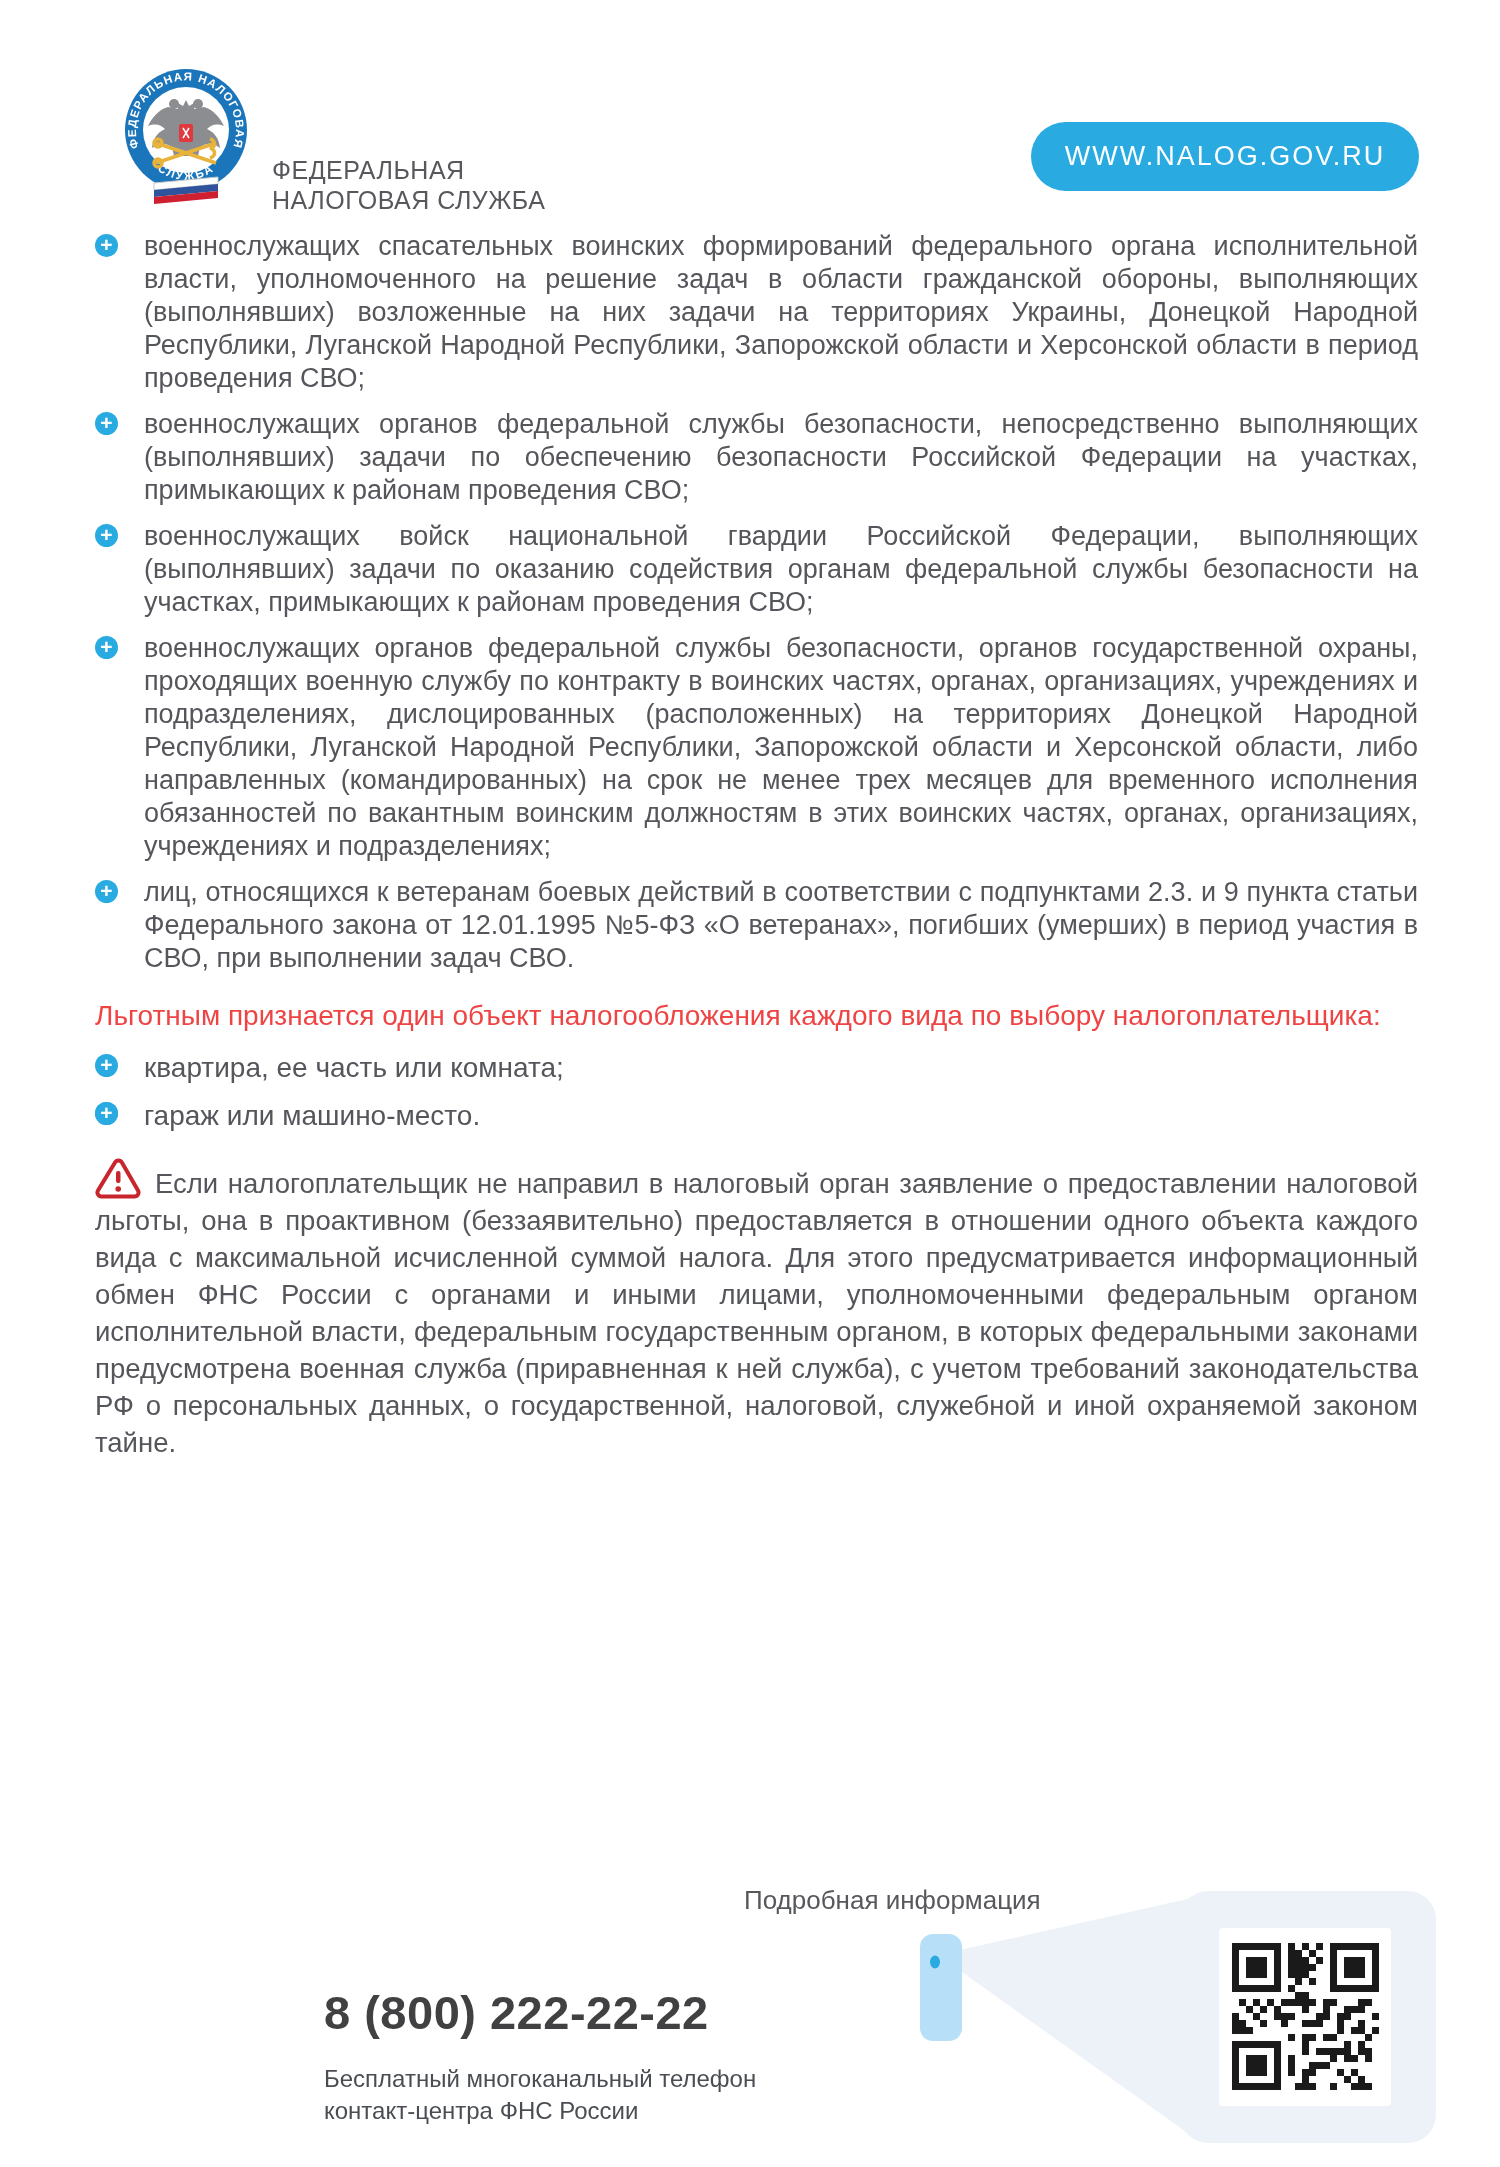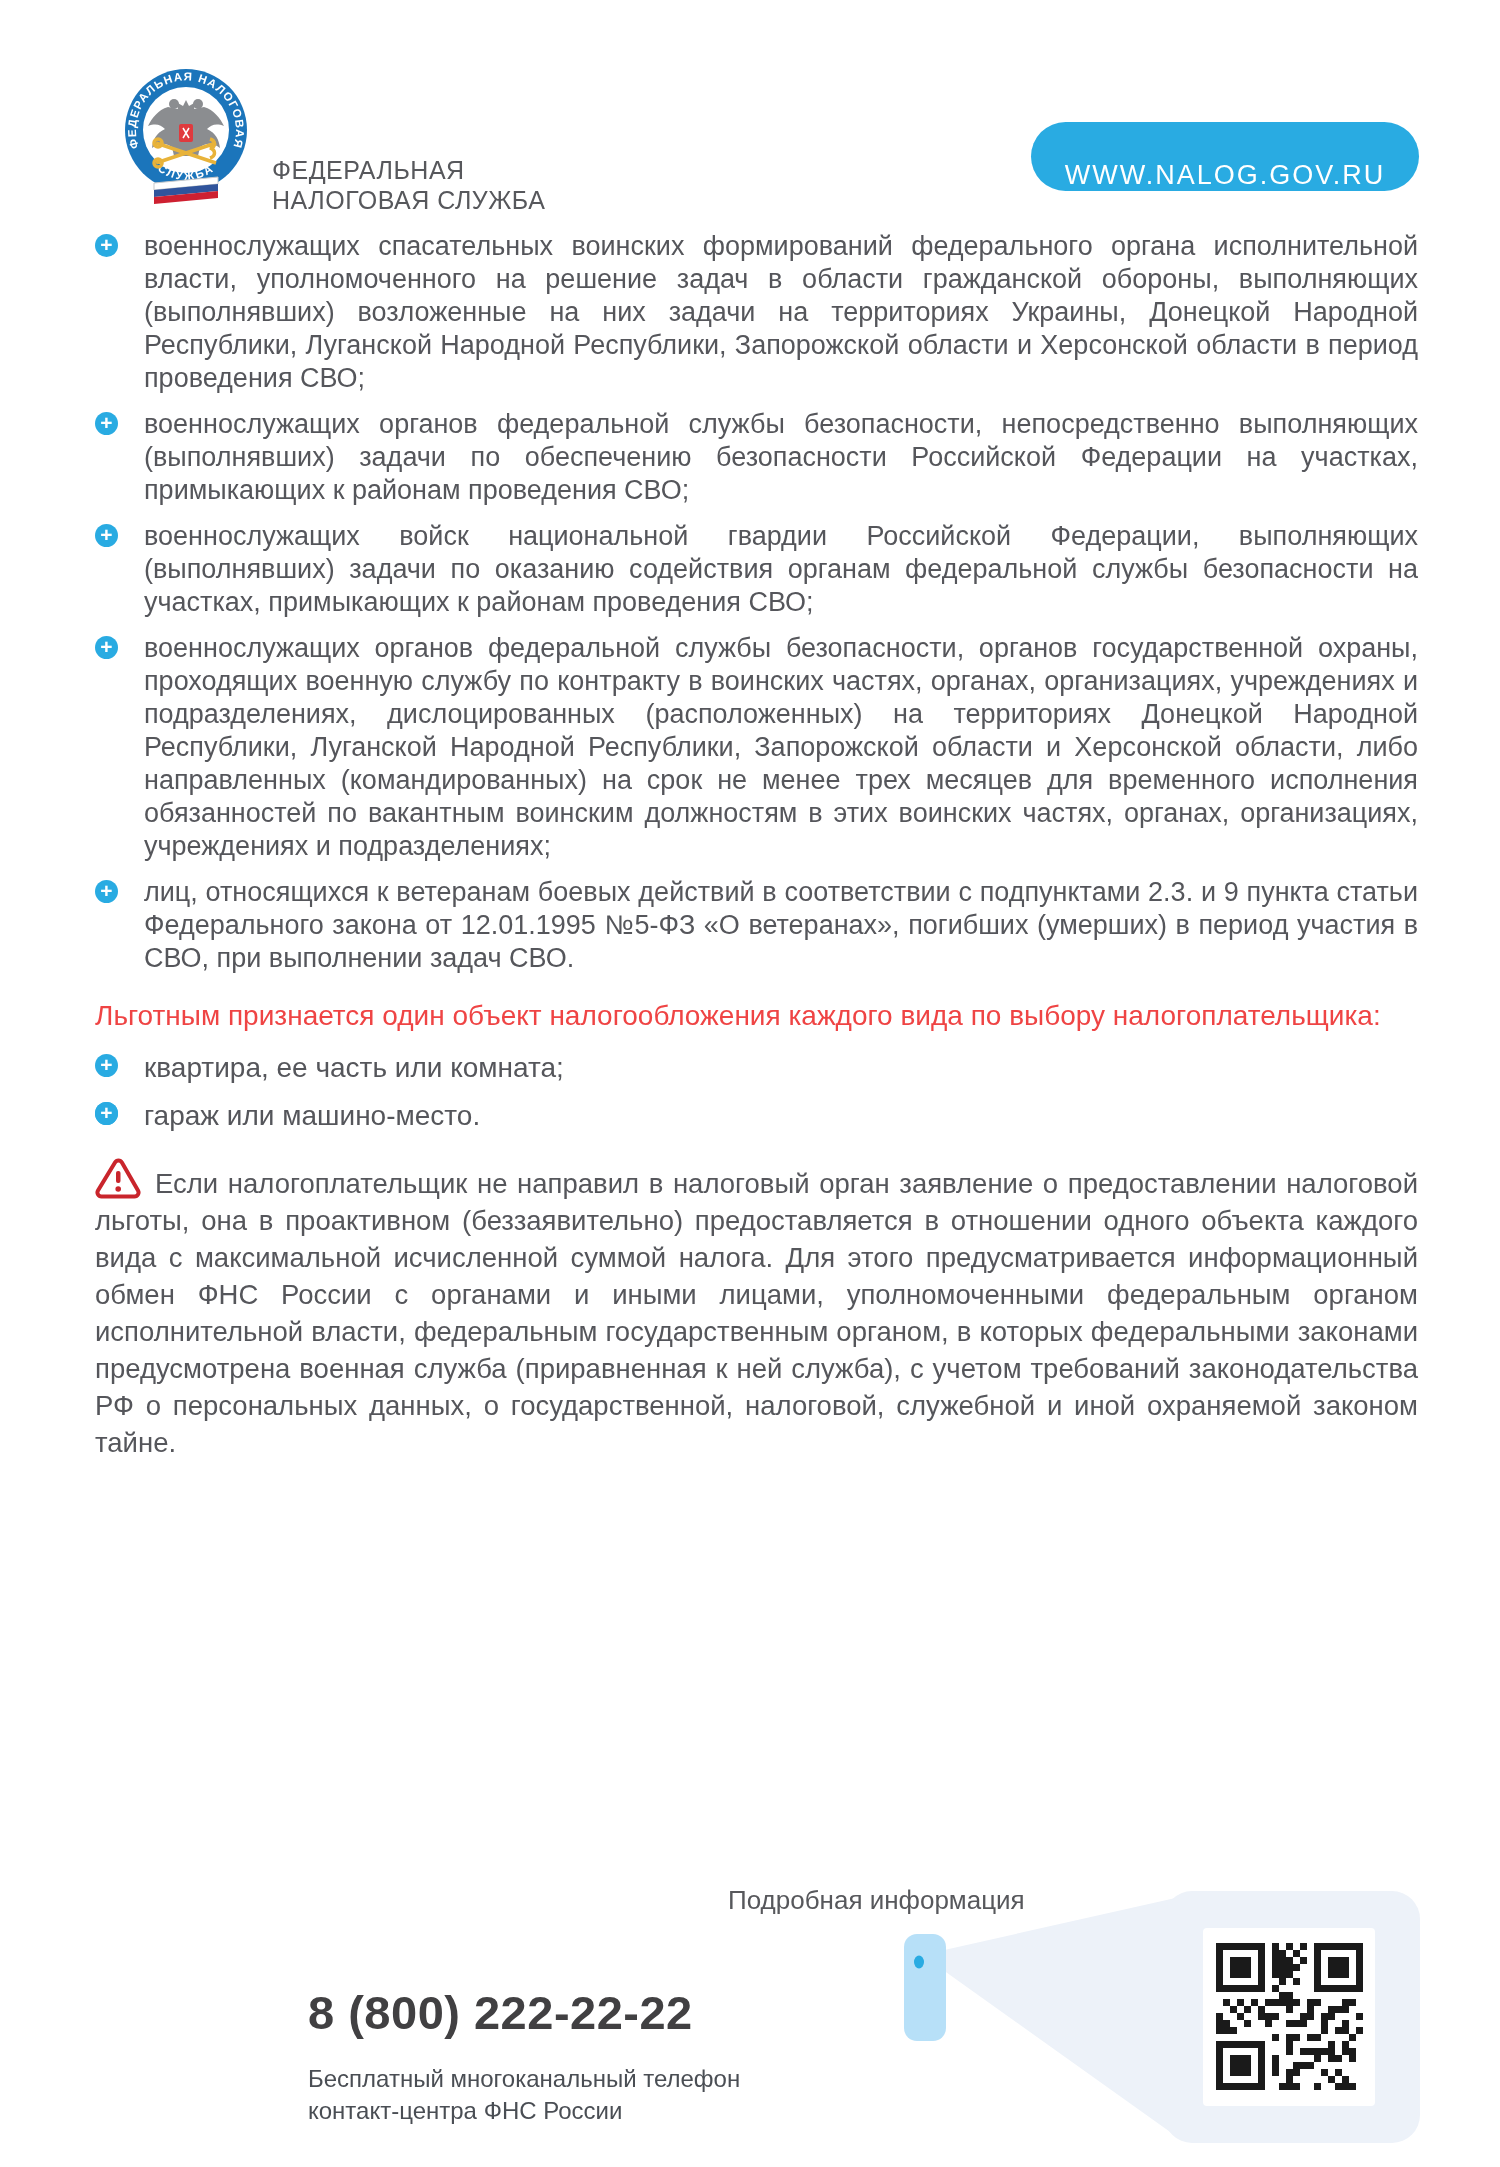--- a/index.html
+++ b/index.html
@@ -21,21 +21,21 @@
   .wordmark {
     position: absolute; left: 272px; top: 126px;
     font-size: 25px; font-weight: normal; line-height: 30px;
     color: #57585C; letter-spacing: 0.5px; margin-top: 29px;
   }
   .site-pill {
     position: absolute; right: 81px; top: 122px;
     width: 388px; height: 69px; border-radius: 35px;
     background: #29ABE2; color: #ffffff;
     font-size: 27px; letter-spacing: 2px;
-    display: flex; align-items: flex-end; justify-content: center;
+    display: flex; align-items: center; justify-content: center;
   }
 
   
   .content { position: absolute; left: 95px; right: 82px; top: 230px; }
 
   .blist { list-style: none; }
   .blist li {
     position: relative;
     padding-left: 49px;
     font-size: 27px; line-height: 33px;
@@ -76,21 +76,21 @@
   .p-warning b { font-weight: normal; }
   .warn-ic { display: inline-block; vertical-align: -7px; margin-right: 14px; }
 
   .p-closing {
     margin-top: 22px;
     font-size: 29px; line-height: 40px;
     text-align: justify; color: #55565B;
   }
 
   
-  .footer { position: absolute; left: 0; top: 1855px; width: 1252px; height: 312px; }
+  .footer { position: absolute; left: 16px; top: 1855px; width: 1252px; height: 312px; }
   .info-label {
     position: absolute; left: 728px; top: 30px;
     font-size: 26px; color: #57585C; z-index: 3;
   }
   .qr-scene { position: absolute; left: 0; top: 0; z-index: 1; }
 
   .phone-illus {
     position: absolute; left: 152px; top: 78px;
     width: 115px; height: 190px; border-radius: 22px;
     background: #C9E8FA; z-index: 2;

